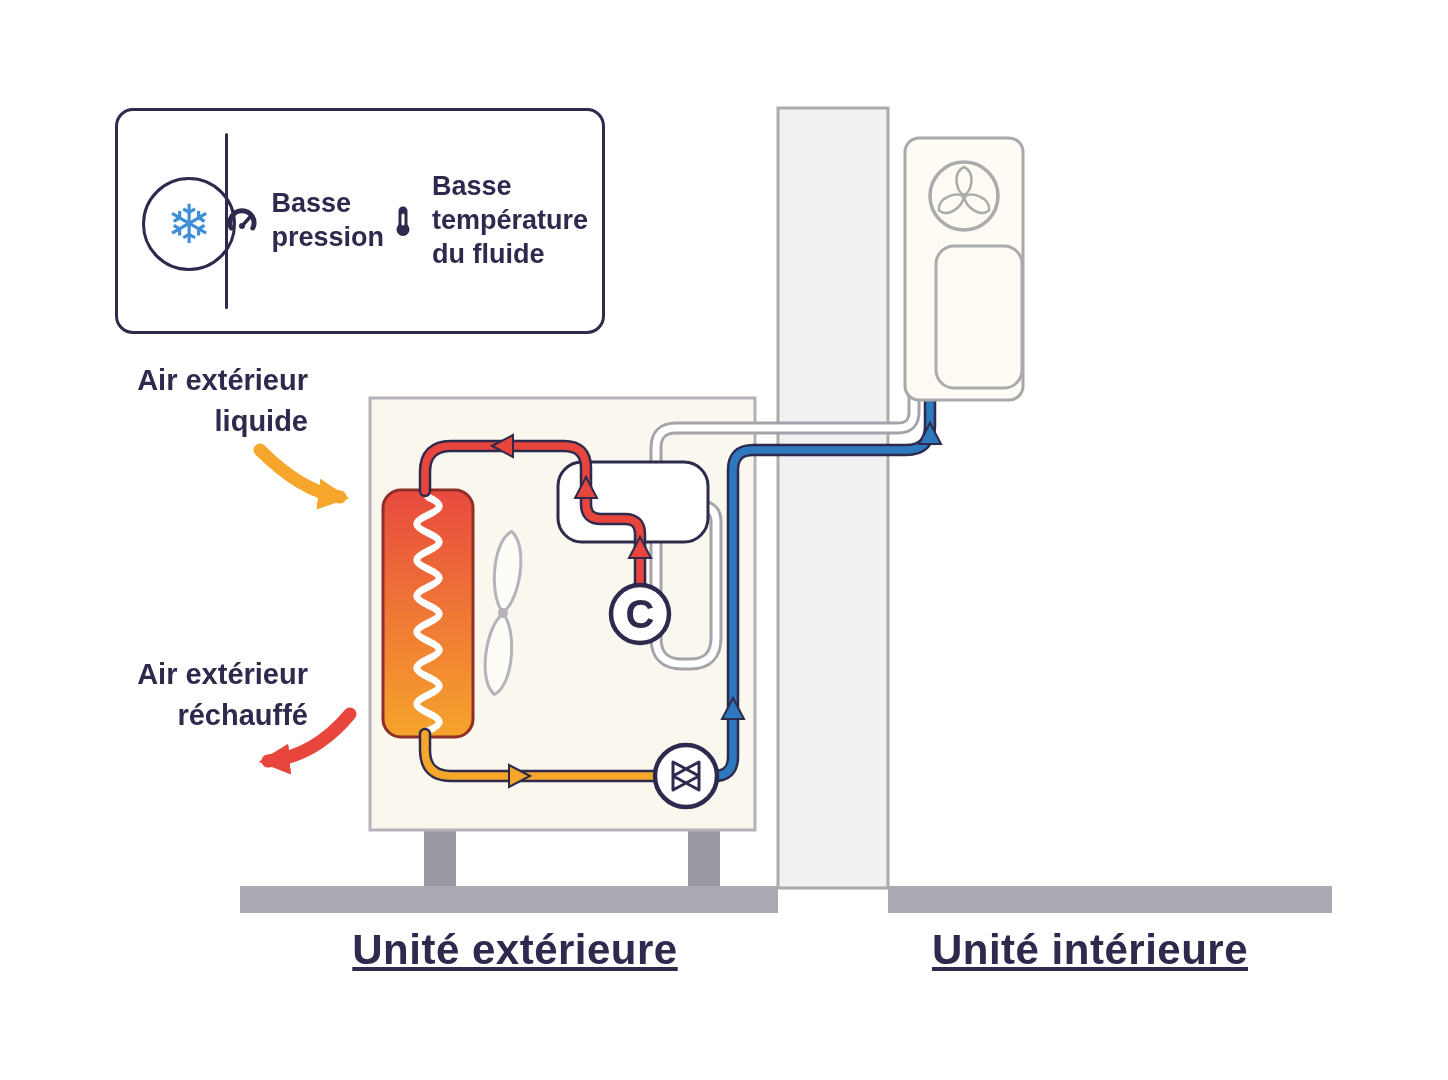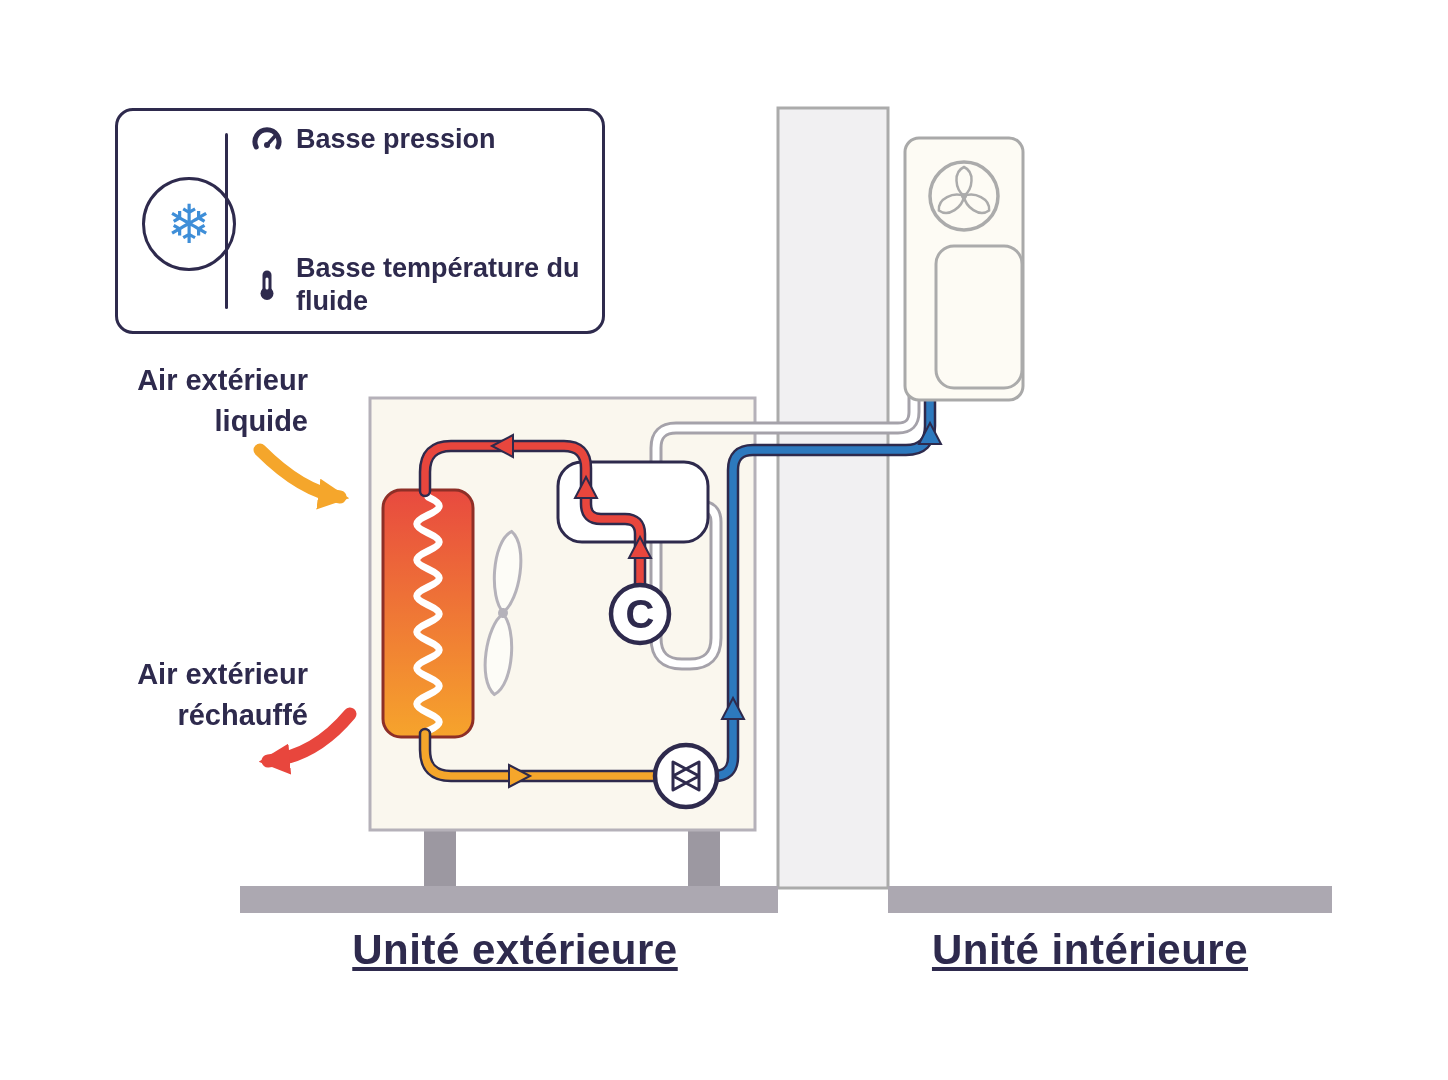--- a/index.html
+++ b/index.html
@@ -24,21 +24,21 @@
     background:#ffffff;border:3px solid var(--ink);border-radius:18px;
   }
   .legend .snow-circle{
     position:absolute;left:24px;top:66px;width:94px;height:94px;border:3px solid var(--ink);
     border-radius:50%;display:flex;align-items:center;justify-content:center;
   }
   .legend .snow-circle span{font-size:54px;line-height:1;color:var(--snow);}
   .legend .divider{position:absolute;left:107px;top:22px;bottom:22px;width:3px;background:var(--ink);border-radius:2px;}
   .legend .items{
     position:absolute;left:130px;right:14px;top:12px;bottom:12px;
-    display:flex;flex-direction:column;justify-content:space-between;
+    display:flex;flex-direction:row;justify-content:flex-end;
   }
   .lrow{display:flex;align-items:center;gap:10px;}
   .licon{width:38px;flex:0 0 38px;display:flex;align-items:center;justify-content:center;}
   .ltext{font-size:27px;font-weight:600;line-height:1.25;color:var(--ink);}
 
   .air-label{
     position:absolute;left:60px;width:248px;text-align:right;
     font-size:29px;font-weight:700;line-height:1.4;color:var(--ink);
   }
   .air-in{top:360px;}

